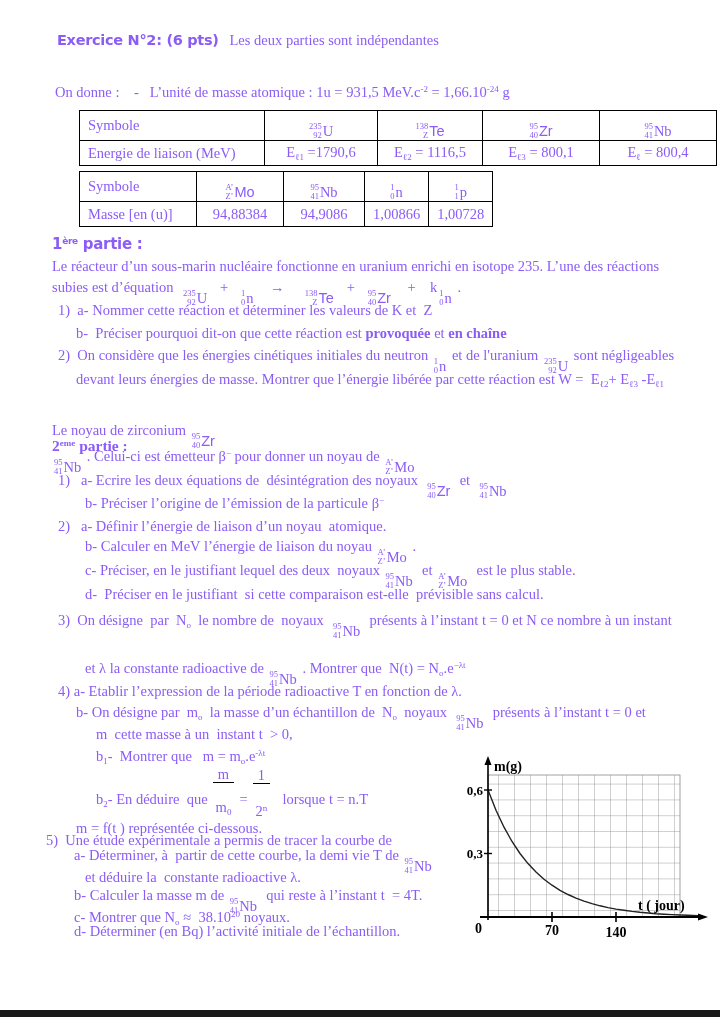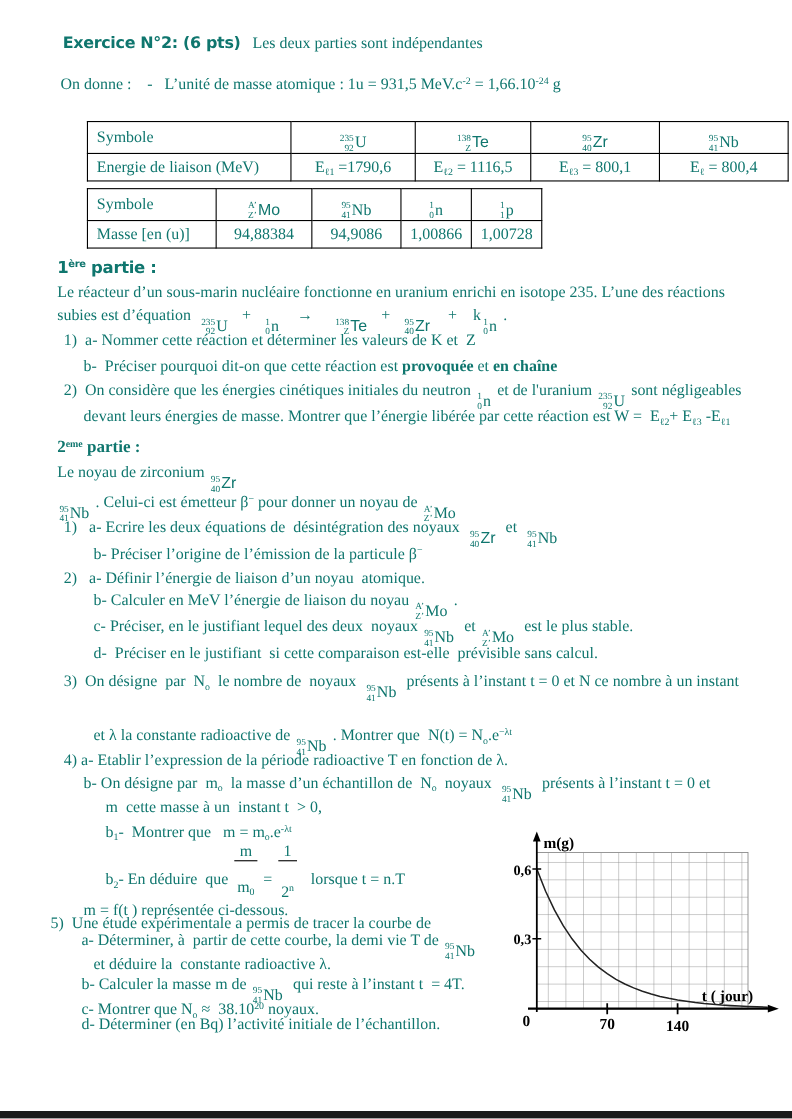--- a/index.html
+++ b/index.html
@@ -1,41 +1,41 @@
 <!DOCTYPE html>
 <html><head>
 <meta charset="utf-8">
 <style>
   html,body{margin:0;padding:0;background:#fff;}
   #page{position:relative;width:720px;height:1017px;background:#ffffff;overflow:hidden;
-        font-family:"Liberation Serif",serif;color:#0f766e;}
+        font-family:"Liberation Serif",serif;color:#8b5cf6;}
   .ln{position:absolute;white-space:pre;font-size:14.5px;line-height:19px;}
   .comic{font-family:"DejaVu Sans",sans-serif;font-weight:bold;font-size:14.5px;letter-spacing:-0.3px;}
-  .b{font-weight:bold;}
+  .b{font-weight:bold;margin-top:40px;}
   .sp{font-size:9px;vertical-align:5px;}
   .sb{font-size:9px;vertical-align:-3px;}
   .nuc{display:inline-flex;align-items:center;vertical-align:-4px;margin:0 2px;}
   .az{display:inline-flex;flex-direction:column;align-items:flex-end;font-size:8.5px;line-height:8.5px;margin-right:1px;}
   .nsym{font-size:14.5px;line-height:14px;}
   .sans{font-family:"Liberation Sans",sans-serif;}
   table{border-collapse:collapse;font-size:14.5px;}
   td{border:1px solid #000;padding:1px 8px;height:22px;}
   td.cent{text-align:center;}
   .frac{display:inline-flex;flex-direction:column;align-items:center;vertical-align:middle;margin:0 5px;line-height:16px;}
   .frac .den{border-top:1px solid #000;padding:16px 3px;}
   #bottombar{position:absolute;left:0;top:1010px;width:720px;height:7px;background:#1a1a1a;}
 </style>
 </head>
 <body>
 
 <div id="page">
 
   <div class="ln" style="left:57px;top:31px;"><span class="comic">Exercice N°2: (6 pts)</span><span>   </span><span>Les deux parties sont indépendantes</span></div>
 
-  <div class="ln" style="left:55px;top:64px;"><span>On donne :    -   L’unité de masse atomique : 1u = 931,5 MeV.c</span><span class="sp">-2</span><span> = 1,66.10</span><span class="sp">-24</span><span> g</span></div>
+  <div class="ln" style="left:55px;top:80px;"><span>On donne :    -   L’unité de masse atomique : 1u = 931,5 MeV.c</span><span class="sp">-2</span><span> = 1,66.10</span><span class="sp">-24</span><span> g</span></div>
 
   <table style="position:absolute;left:79px;top:110px;">
     <tbody>
         <tr>
       <td style="width:168px;">Symbole</td>
       <td class="cent" style="width:96px;"><span class="nuc">
               <span class="az">
                 <span>235</span>
                 <span>92</span>
               </span>

